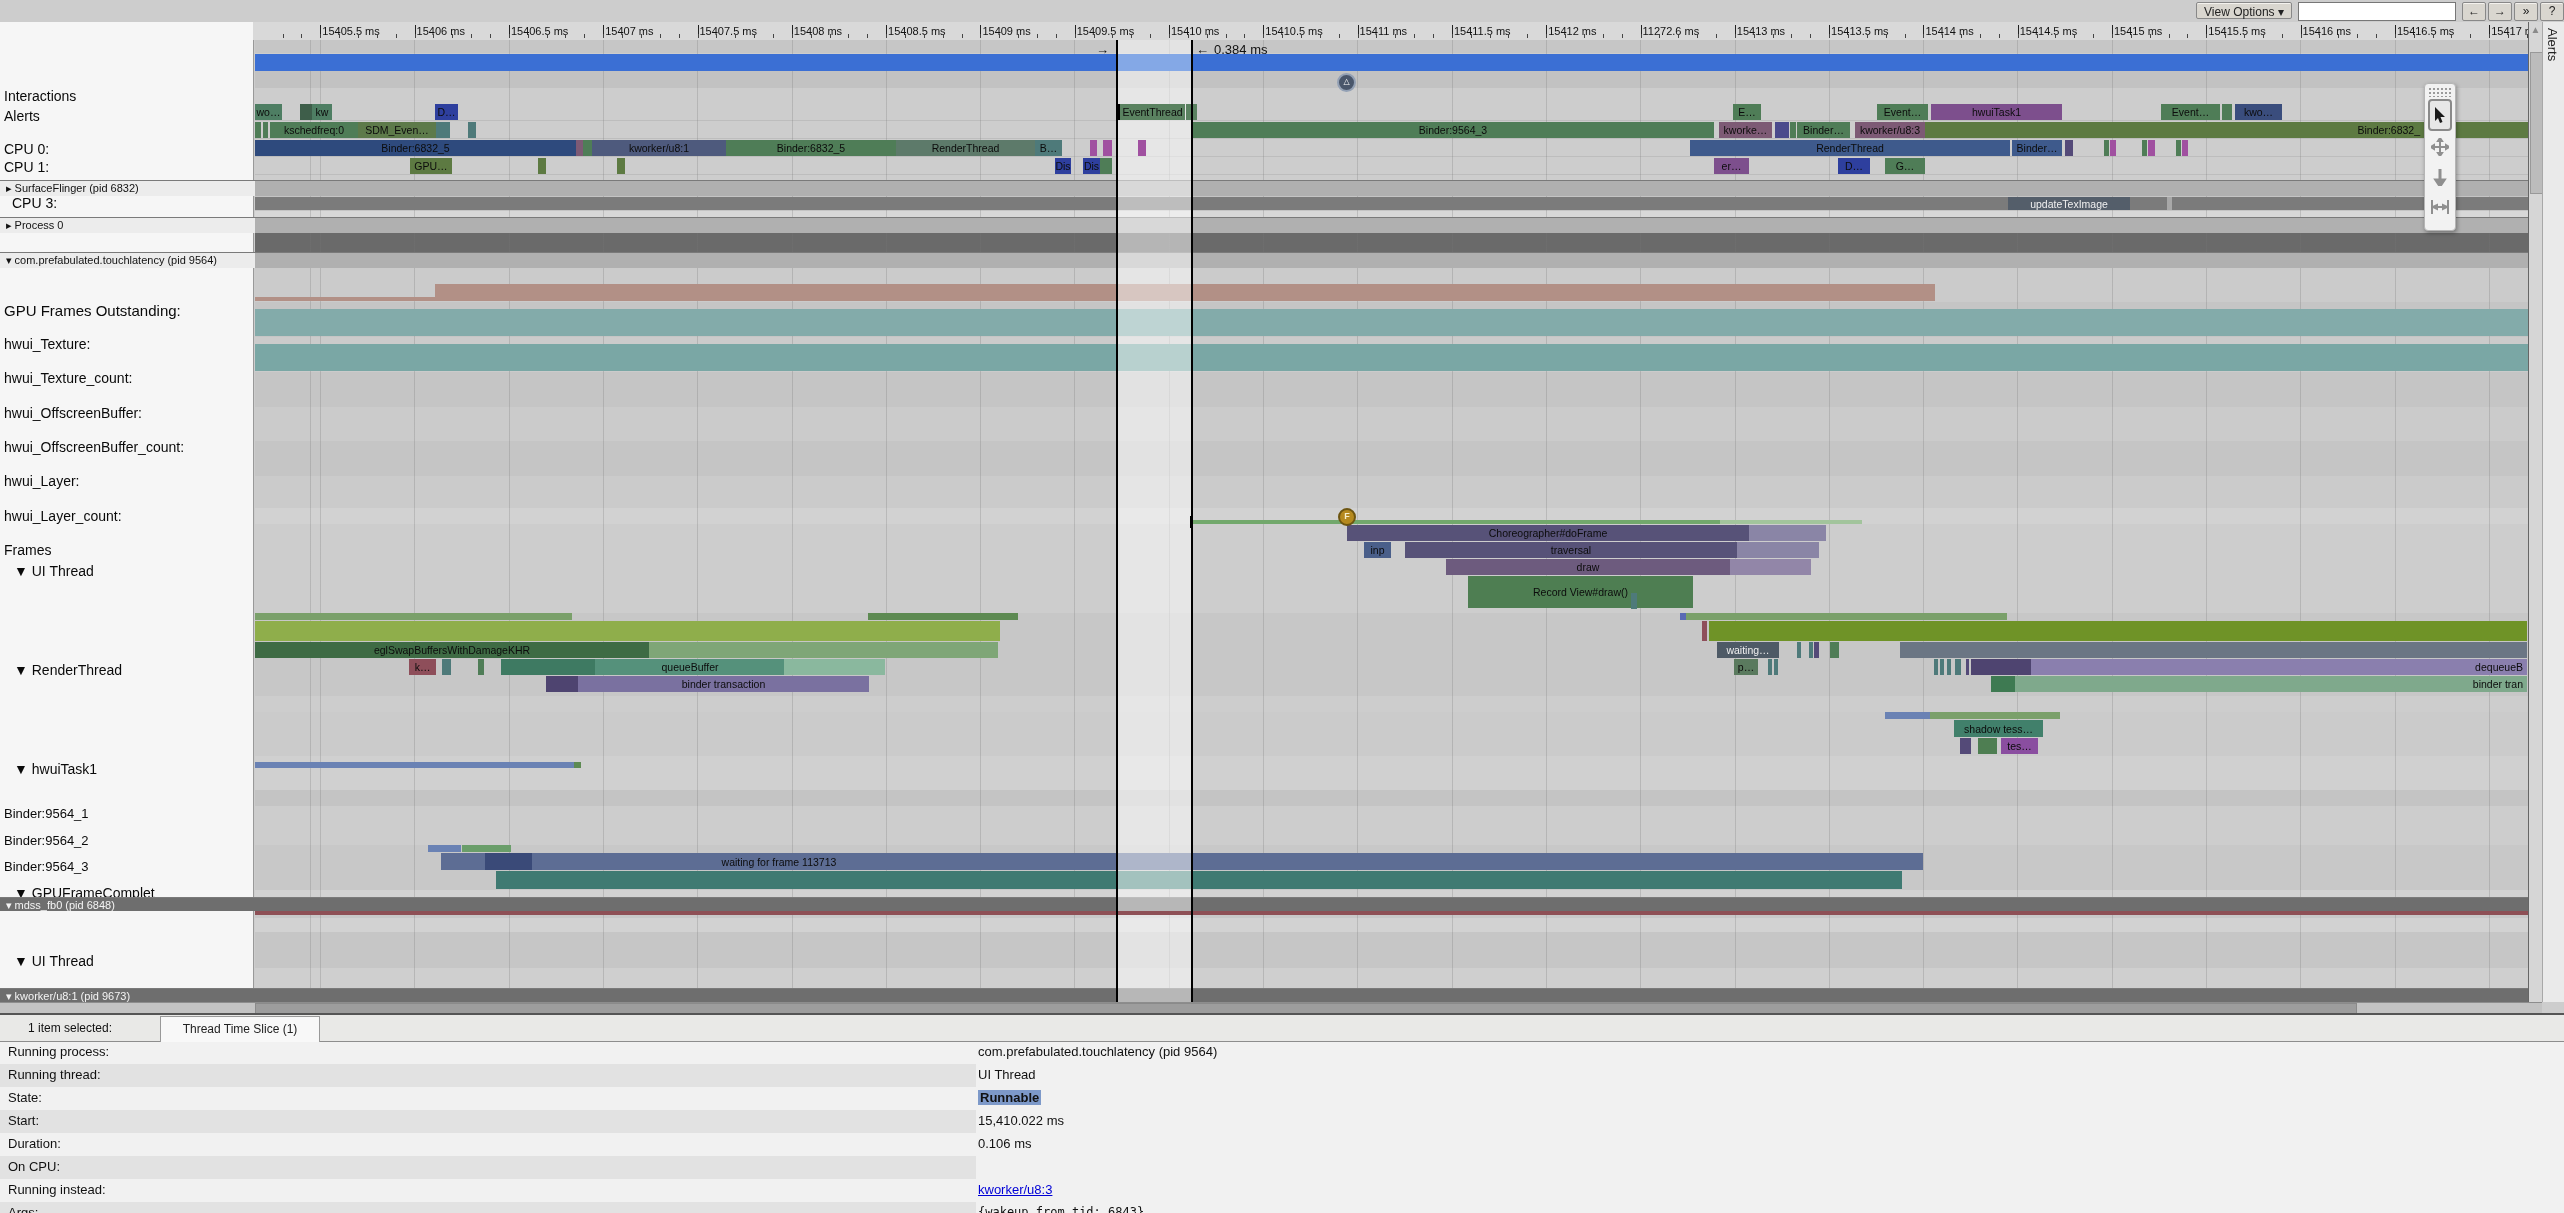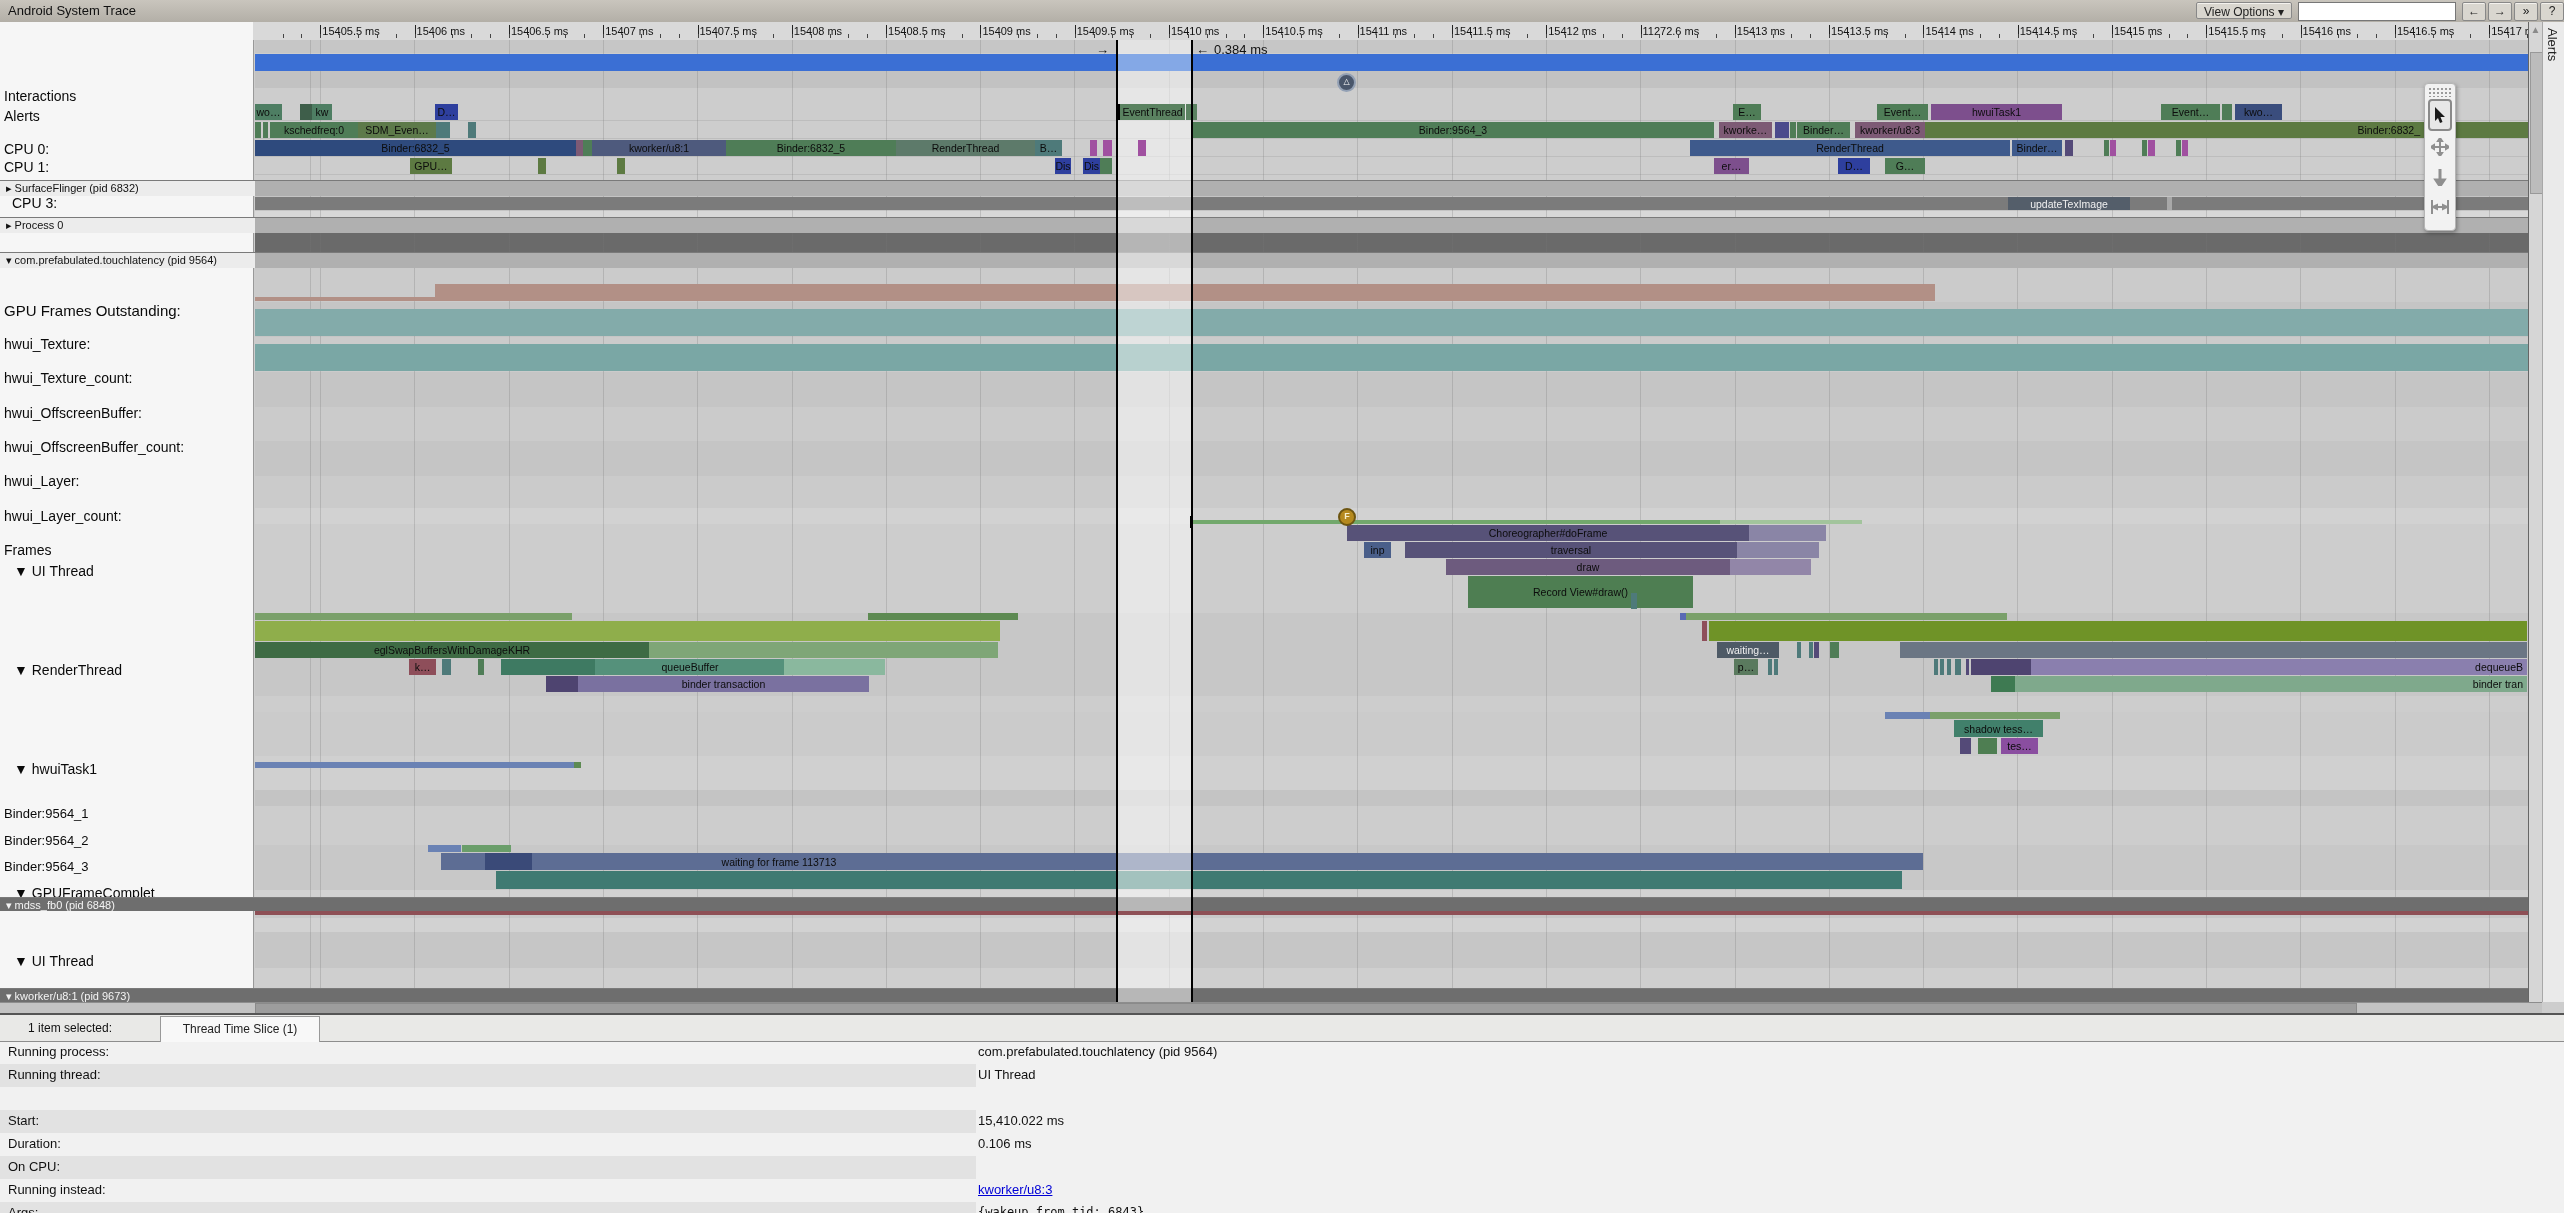--- a/index.html
+++ b/index.html
@@ -55,23 +55,20 @@
   .dlabel{left:8px;top:3px;font-size:13px;color:#111;}
   .dvalue{left:978px;top:3px;font-size:13px;color:#111;white-space:nowrap;}
   .dvalue.hl{background:#7d99c9;font-weight:bold;padding:0 2px;}
   .dvalue.link{color:#0000d6;text-decoration:underline;cursor:pointer;}
   .dvalue.mono{font-family:"DejaVu Sans Mono",monospace;font-size:12px;}
 </style>
 </head>
 <body>
 
 <div id="app">
-  <div class="abs" id="titlebar">
-    <div class="abs" id="title">Android System Trace</div>
-  </div>
   <button class="abs tbtn" id="viewopts">View Options ▾</button>
   <input class="abs" id="searchbox" value="" style="">
   <div id="navbtns"></div>
 
   <div class="abs" id="ruler">
       <div class="abs corner"></div>
       <div class="tickmaj" style="left: 320.3px; position: absolute;"></div>
       <div class="ticklab" style="left: 322.3px; position: absolute;">15405.5 ms</div>
       <div class="tickmaj" style="left: 414.6px; position: absolute;"></div>
       <div class="ticklab" style="left: 416.6px; position: absolute;">15406 ms</div>
@@ -521,20 +518,24 @@
     <div class="tbtn" style="left: 2540px; width: 22px; position: absolute;">?</div>
     <div class="drow" style="top: 1041px; position: absolute;">
       <div class="dlabel" style="position: absolute;">Running process:</div>
       <div class="dvalue" style="position: absolute;">com.prefabulated.touchlatency (pid 9564)</div>
     </div>
     <div class="drow" style="top: 1064px; position: absolute;">
       <div class="dstripe" style="position: absolute;"></div>
       <div class="dlabel" style="position: absolute;">Running thread:</div>
       <div class="dvalue" style="position: absolute;">UI Thread</div>
     </div>
+    <div class="drow" style="top: 1087px; position: absolute;">
+      <div class="dlabel" style="position: absolute;">State:</div>
+      <div class="dvalue hl" style="position: absolute;">Runnable</div>
+    </div>
     <div class="drow" style="top: 1110px; position: absolute;">
       <div class="dstripe" style="position: absolute;"></div>
       <div class="dlabel" style="position: absolute;">Start:</div>
       <div class="dvalue" style="position: absolute;">15,410.022 ms</div>
     </div>
     <div class="drow" style="top: 1133px; position: absolute;">
       <div class="dlabel" style="position: absolute;">Duration:</div>
       <div class="dvalue" style="position: absolute;">0.106 ms</div>
     </div>
     <div class="drow" style="top: 1156px; position: absolute;">

